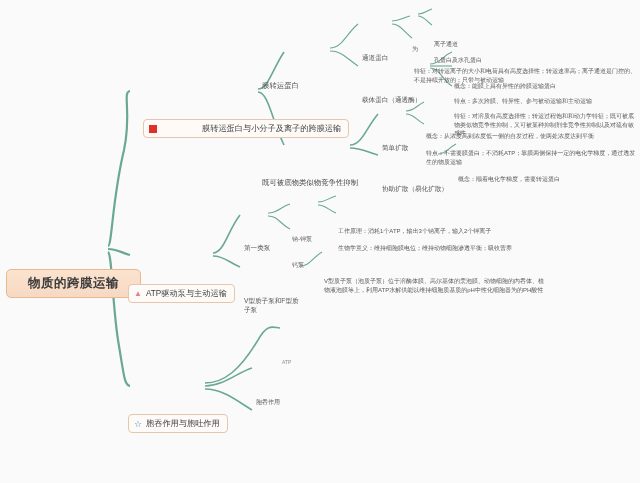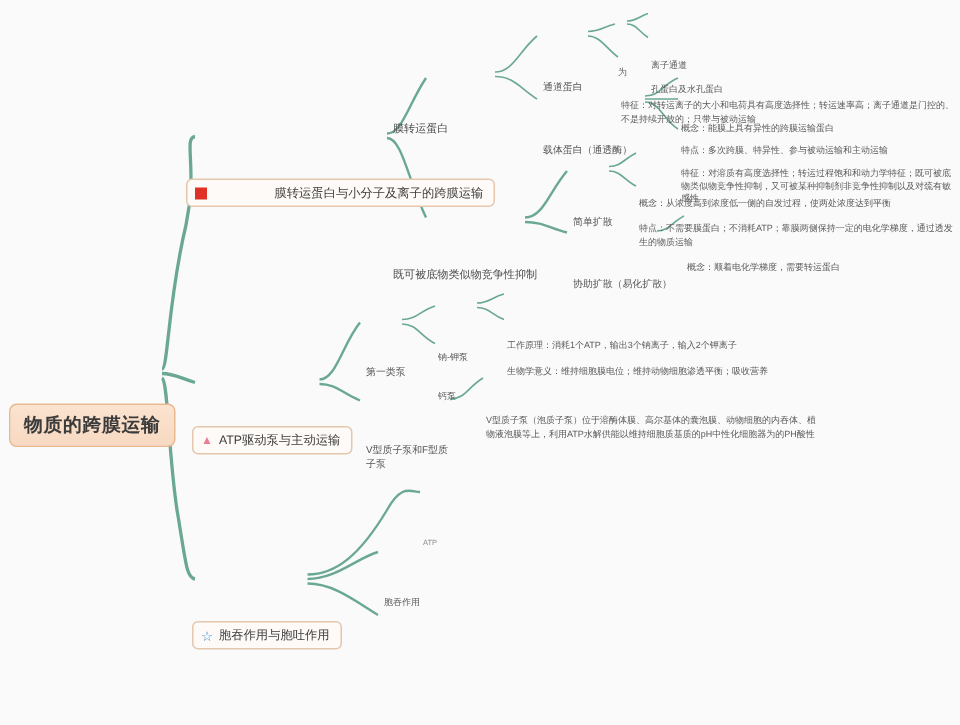--- a/index.html
+++ b/index.html
@@ -15,21 +15,21 @@
   svg.links path.mid{stroke-width:1.6;}
 
   .node{position:absolute;white-space:nowrap;margin-top:36px;}
 
   
   .root{
     left:6px;top:233px;
     background:linear-gradient(180deg,#fbe3cf,#f7d9c2);
     border:1px solid #e8b98f;
     border-radius:5px;
-    padding:5px 9px;
+    padding:5px 21px;
     font-size:12.5px;font-weight:bold;color:#3b3b3b;
     letter-spacing:.5px;
   }
 
   
   .l1{
     border:1px solid #e4c7ad;
     border-radius:4px;
     background:#fdfaf7;
     padding:3px 7px 3px 5px;
@@ -97,21 +97,21 @@
 
     <path class="mid" d="M205,383 C224,383 240,370 258,340 C268,322 274,328 280,328"></path>
     <path class="mid" d="M205,386 C224,386 238,372 252,368"></path>
     <path class="mid" d="M205,389 C222,389 236,400 252,410"></path>
   </svg>
 
   <div class="node root">
     <span>物质的跨膜运输</span>
   </div>
 
-  <div class="node l1" style="left:124px;top:83px;gap:45px;">
+  <div class="node l1" style="left:143px;top:83px;gap:45px;">
     <span class="ico sq"></span>
     <span>膜转运蛋白与小分子及离子的跨膜运输</span>
   </div>
 
   <div class="node l2" style="left:262px;top:45px;">膜转运蛋白</div>
   <div class="node l2" style="left:262px;top:142px;">既可被底物类似物竞争性抑制</div>
 
   <div class="node l3" style="left:362px;top:18px;">通道蛋白</div>
   <div class="node l3" style="left:362px;top:60px;">载体蛋白（通透酶）</div>
 

